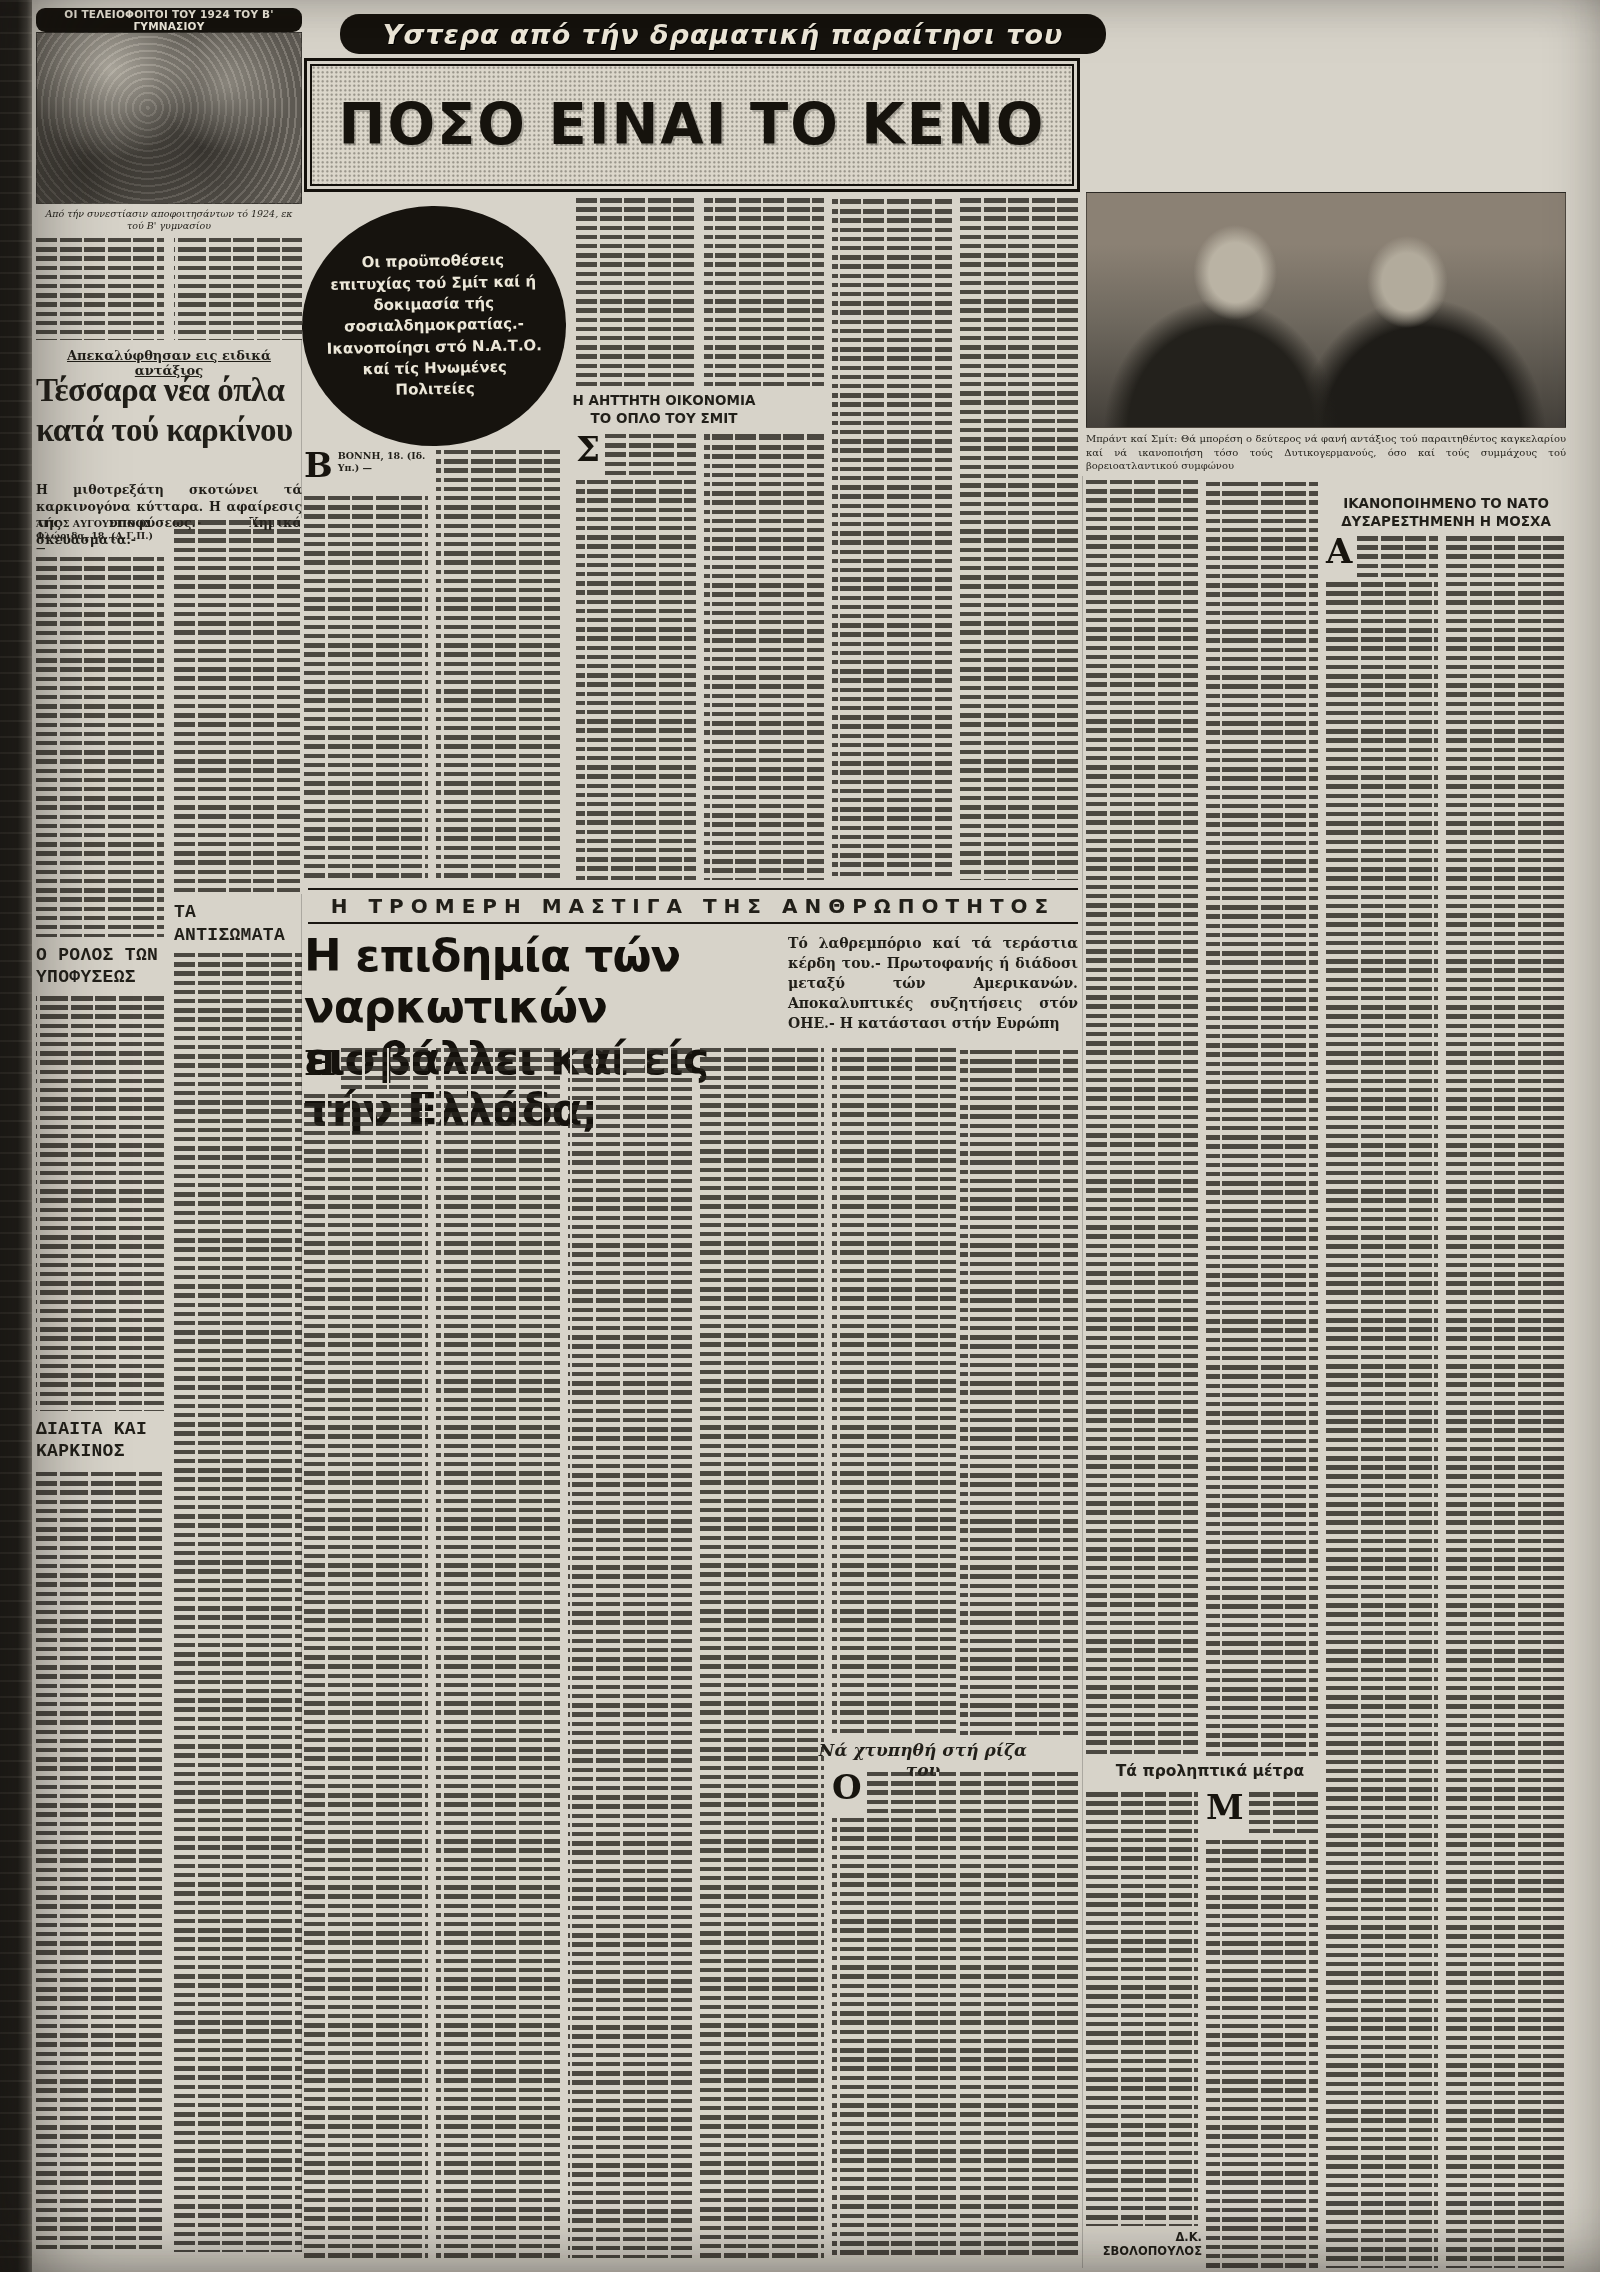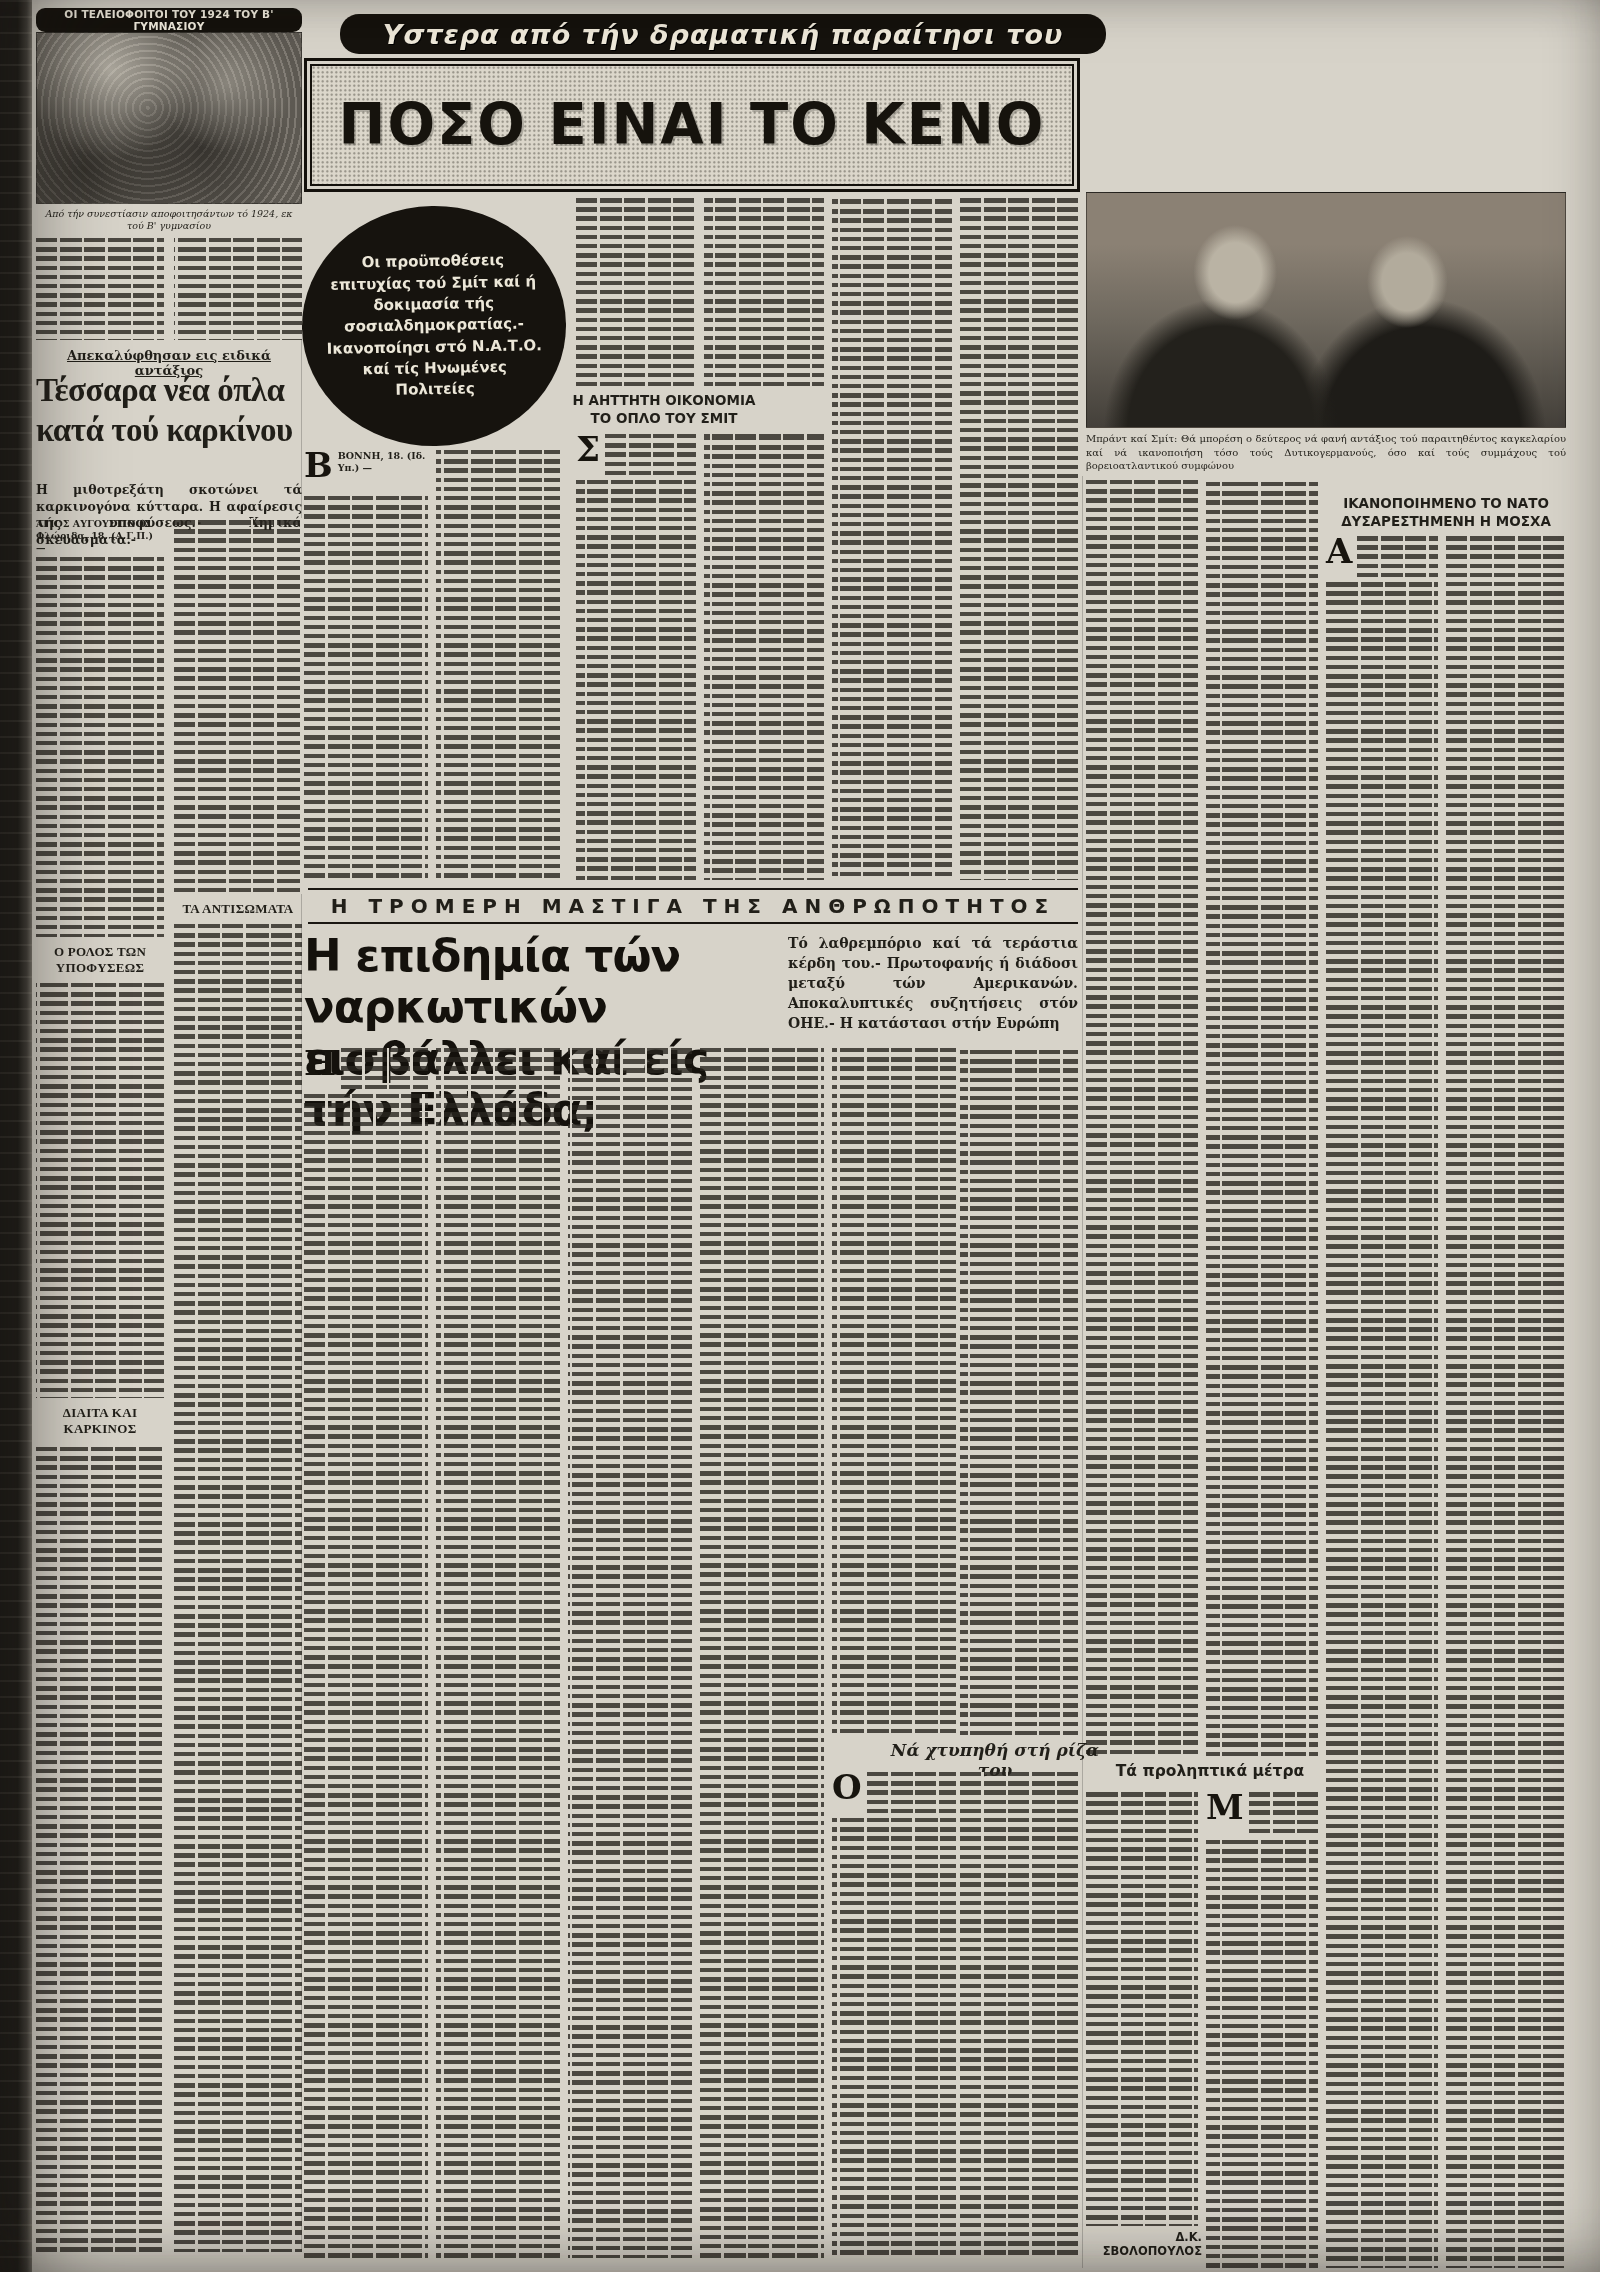--- a/index.html
+++ b/index.html
@@ -26,21 +26,21 @@
   .sim-b{background-position:11px 0,0 0;}
   .sim-c{background-position:31px 0,0 2px;}
 
   .colstack{display:flex;flex-direction:column;}
   .grow{flex:1 1 auto;}
   .dc-row{display:flex;gap:5px;margin-bottom:4px;height:42px;flex:0 0 auto;}
   .dropcap{font-family:"DejaVu Serif","Liberation Serif",serif;font-weight:700;font-size:34px;line-height:.9;color:#17140e;}
   .dc-fill{flex:1 1 auto;}
   .dl-text{flex:1 1 auto;font-size:9.5px;font-weight:700;line-height:1.25;}
 
-  .subhead{font-family:Liberation Serif, serif;font-weight:700;font-size:13px;line-height:1.25;text-align:center;letter-spacing:.3px;padding:7px 0;flex:0 0 auto;}
+  .subhead{font-family:Liberation Mono, monospace;font-weight:700;font-size:18px;line-height:1.25;text-align:left;letter-spacing:.3px;padding:7px 0;flex:0 0 auto;}
 
   .edge{background:linear-gradient(90deg,#1f1d19 0 55%,#46433d 84%,#7d7970 100%);
     background-image:repeating-linear-gradient(180deg,rgba(225,219,203,.10) 0 2px,transparent 2px 16px),linear-gradient(90deg,#1f1d19 0 55%,#46433d 84%,#7d7970 100%);}
 
   .header-bar{background:var(--banner);color:#f0ebdd;font-family:"DejaVu Sans","Liberation Sans",sans-serif;font-weight:700;font-size:10.5px;display:flex;align-items:center;justify-content:center;letter-spacing:.2px;text-align:center;}
   .alumni-photo{
     background-color:#5d5952;
     background-image:
       radial-gradient(circle at 28% 22%,rgba(236,231,218,.55),transparent 38%),
       radial-gradient(circle at 72% 30%,rgba(235,230,217,.35),transparent 30%),
@@ -207,21 +207,21 @@
       <div class="sim dc-fill"></div>
     </div>
     <div class="sim grow"></div>
   </div>
   <div class="abs sim sim-b" style="left:436px;top:1048px;width:124px;height:1210px;"></div>
   <div class="abs sim sim-c" style="left:568px;top:1048px;width:124px;height:1210px;"></div>
   <div class="abs sim" style="left:700px;top:1048px;width:124px;height:1210px;"></div>
   <div class="abs sim sim-b" style="left:832px;top:1048px;width:124px;height:688px;"></div>
   <div class="abs sim sim-c" style="left:960px;top:1048px;width:118px;height:688px;"></div>
 
-  <div class="abs italic-head" style="left:872px;top:1740px;width:246px;height:28px;">Νά χτυπηθή στή ρίζα του</div>
+  <div class="abs italic-head" style="left:800px;top:1740px;width:246px;height:28px;">Νά χτυπηθή στή ρίζα του</div>
 
   <div class="abs colstack" style="left:832px;top:1772px;width:124px;height:486px;">
     <div class="dc-row">
       <span class="dropcap">Ο</span>
       <div class="sim dc-fill"></div>
     </div>
     <div class="sim sim-b grow"></div>
   </div>
   <div class="abs sim" style="left:960px;top:1772px;width:118px;height:486px;"></div>
 

